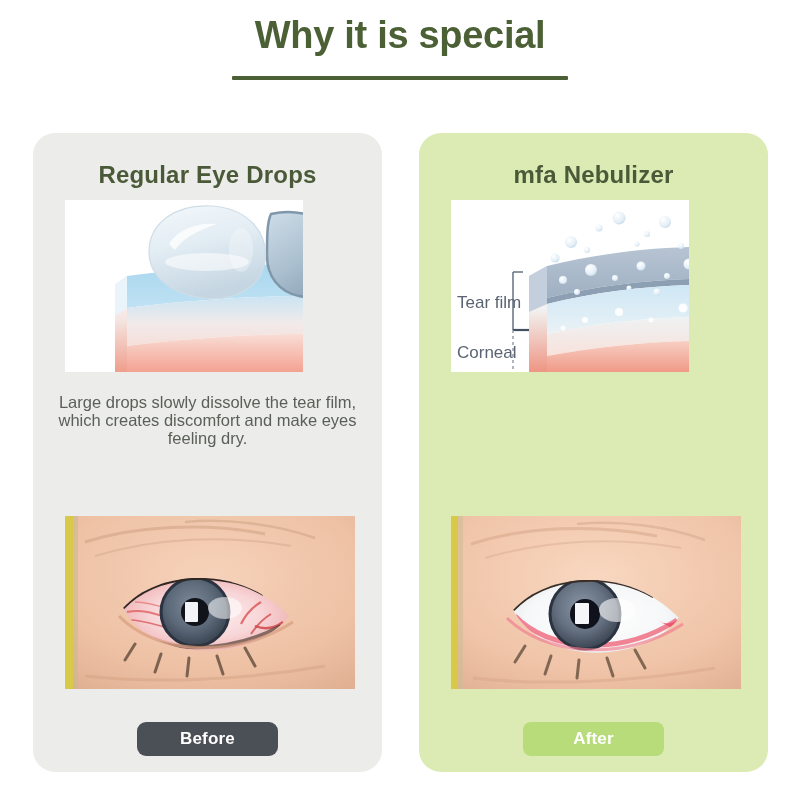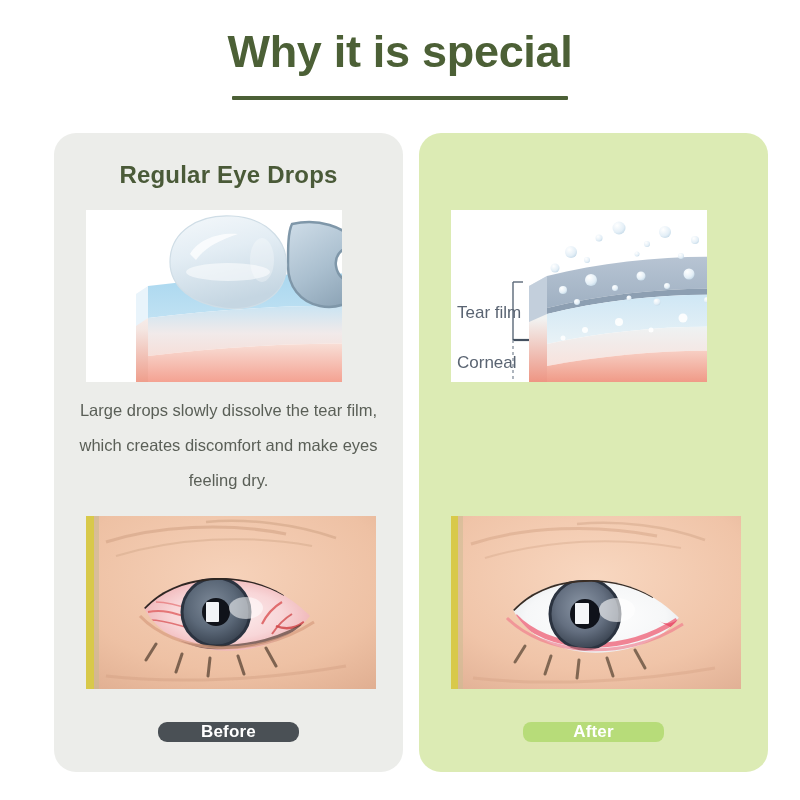--- a/index.html
+++ b/index.html
@@ -18,26 +18,26 @@
 
   
   .page-header {
     position: absolute;
     left: 0;
     top: 14px;
     width: 800px;
     text-align: center;
   }
   .page-title {
-    font-size: 45px;
+    font-size: 38px;
     font-weight: 700;
     color: #4c6036;
     letter-spacing: -0.3px;
     line-height: 1.15;
-    margin: 12px;
+    margin: 0;
     font-family: "Liberation Sans", sans-serif;
   }
   .title-underline {
     width: 336px;
     height: 4px;
     background: #4c6036;
     margin: 18px auto 0 auto;
     border-radius: 1px;
   }
 
@@ -51,56 +51,56 @@
     display: flex;
     justify-content: space-between;
   }
   .card {
     width: 349px;
     height: 639px;
     border-radius: 22px;
     position: relative;
     box-sizing: border-box;
   }
-  .card-regular { background: #ecedea; margin-left: 21px; }
+  .card-regular { background: #ecedea; }
   .card-nebulizer { background: #dcebb4; }
 
   .card-heading {
     position: absolute;
     top: 28px;
     left: 0;
     width: 100%;
     text-align: center;
     font-size: 24px;
     font-weight: 700;
     color: #4a5a38;
     letter-spacing: 0.2px;
   }
 
   
   .illus-panel {
     position: absolute;
-    top: 77px;
+    top: 67px;
     left: 32px;
-    width: 256px;
+    width: 238px;
     height: 172px;
     background: #ef4444;
     overflow: hidden;
   }
   .illus-svg { display: block; width: 290px; height: 172px; }
 
   
   .card-body-text {
     position: absolute;
     top: 260px;
     left: 14px;
     width: 321px;
     text-align: center;
     font-size: 16.5px;
-    line-height: 35px;
+    line-height: 18px;
     color: #5a5f57;
   }
   .card-nebulizer .card-body-text { color: #4e5448; }
 
   
   .photo-frame {
     position: absolute;
     top: 383px;
     left: 32px;
     width: 290px;
@@ -109,21 +109,21 @@
     background: #e9c6a8;
   }
   .photo-svg { display: block; width: 290px; height: 173px; }
 
   
   .pill-button {
     position: absolute;
     top: 589px;
     left: 104px;
     width: 141px;
-    height: 20px;
+    height: 34px;
     border-radius: 9px;
     border: none;
     color: #ffffff;
     font-size: 17px;
     font-weight: 700;
     font-family: "Liberation Sans", sans-serif;
     letter-spacing: 0.2px;
     display: flex;
     align-items: center;
     justify-content: center;
@@ -262,20 +262,21 @@
         <path d="M70 128 L60 144 M96 138 L90 156 M124 142 L122 160 M152 140 L158 158 M180 132 L190 150" stroke="#4e3a2c" stroke-width="3" fill="none" opacity="0.7" stroke-linecap="round"></path>
         <path d="M20 160 C90 168 180 164 260 150" stroke="#d3a083" stroke-width="3" fill="none" opacity="0.45"></path>
       </svg>
     </div>
 
     <button class="pill-button pill-before">Before</button>
   </div>
 
   <div class="card card-nebulizer">
 
+    <div class="card-heading">mfa Nebulizer</div>
 
     <div class="illus-panel">
       <svg class="illus-svg" viewBox="0 0 290 172">
         <defs>
           <linearGradient id="mistLayer" x1="0" y1="0" x2="0" y2="1">
             <stop offset="0%" stop-color="#b7c4d3"></stop>
             <stop offset="100%" stop-color="#9fb0c2"></stop>
           </linearGradient>
           <linearGradient id="tearTop2" x1="0" y1="0" x2="0" y2="1">
             <stop offset="0%" stop-color="#cfe7f5"></stop>

